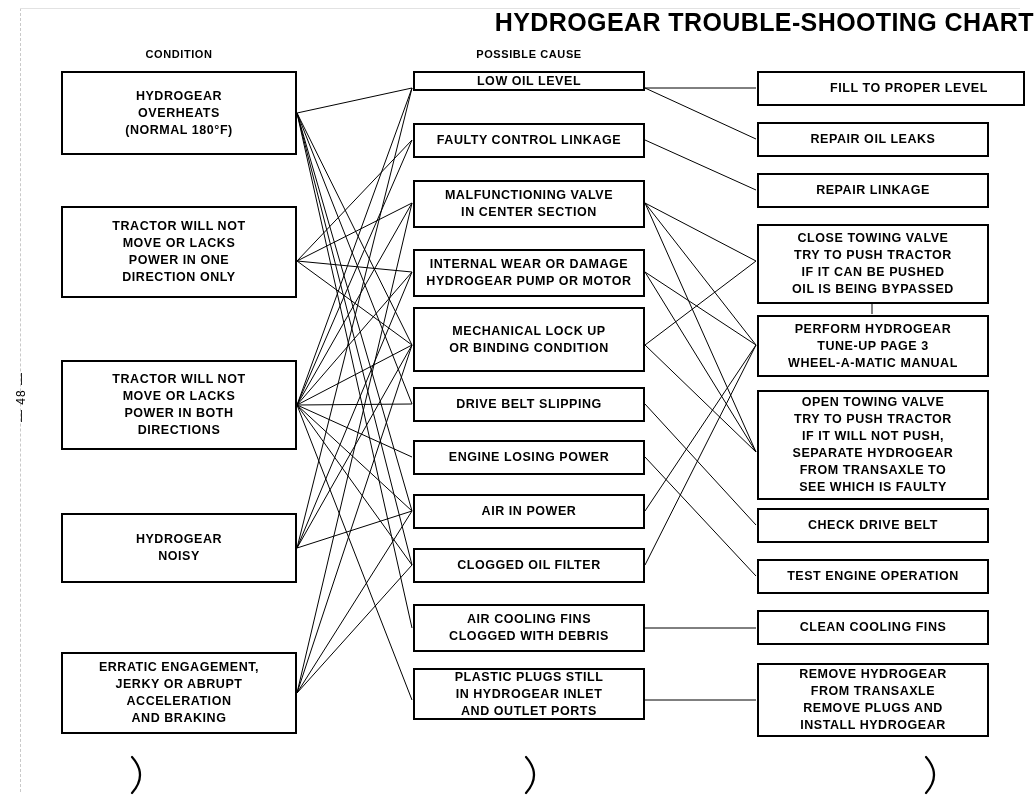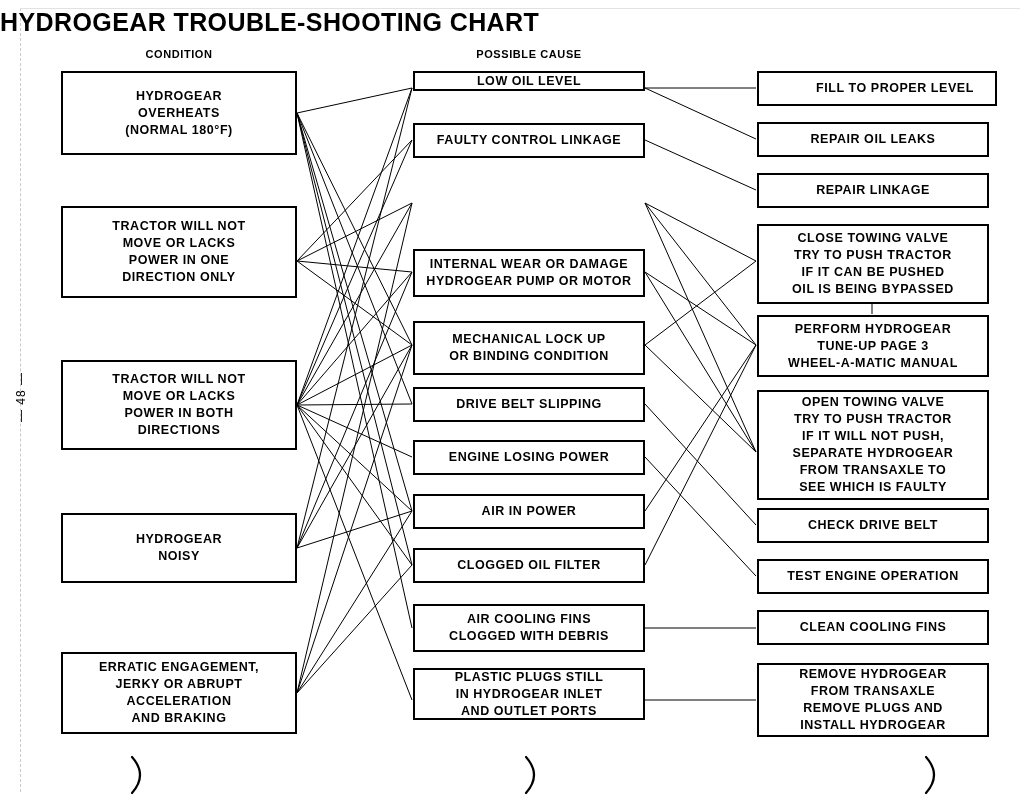--- a/index.html
+++ b/index.html
@@ -35,21 +35,21 @@
     left: 20px; top: 8px;
     width: 1000px; height: 0;
     border-top: 1px solid #e2e2e2;
   }
 
   
   #title {
     position: absolute;
     left: 0; top: 8px;
     width: 1034px;
-    text-align: left;
+    text-align: right;
     font-size: 25px;
     font-weight: bold;
     letter-spacing: 0.4px;
     white-space: nowrap;
   }
 
   
   .col-header {
     position: absolute;
     font-size: 11px;
@@ -207,35 +207,37 @@
 DIRECTIONS</div>
   <div class="node" style="left:61px;  top:513px; width:236px; height:70px;">HYDROGEAR
 NOISY</div>
   <div class="node" style="left:61px;  top:652px; width:236px; height:82px;">ERRATIC ENGAGEMENT,
 JERKY OR ABRUPT
 ACCELERATION
 AND BRAKING</div>
 
   <div class="node" style="left:413px; top:71px;  width:232px; height:20px;">LOW OIL LEVEL</div>
   <div class="node" style="left:413px; top:123px; width:232px; height:35px;">FAULTY CONTROL LINKAGE</div>
+  <div class="node" style="left:413px; top:180px; width:232px; height:48px;">MALFUNCTIONING VALVE
+IN CENTER SECTION</div>
   <div class="node" style="left:413px; top:249px; width:232px; height:48px;">INTERNAL WEAR OR DAMAGE
 HYDROGEAR PUMP OR MOTOR</div>
-  <div class="node" style="left:413px; top:321px; width:232px; height:54px;">MECHANICAL LOCK UP
+  <div class="node" style="left:413px; top:307px; width:232px; height:65px;">MECHANICAL LOCK UP
 OR BINDING CONDITION</div>
   <div class="node" style="left:413px; top:387px; width:232px; height:35px;">DRIVE BELT SLIPPING</div>
   <div class="node" style="left:413px; top:440px; width:232px; height:35px;">ENGINE LOSING POWER</div>
   <div class="node" style="left:413px; top:494px; width:232px; height:35px;">AIR IN POWER</div>
   <div class="node" style="left:413px; top:548px; width:232px; height:35px;">CLOGGED OIL FILTER</div>
   <div class="node" style="left:413px; top:604px; width:232px; height:48px;">AIR COOLING FINS
 CLOGGED WITH DEBRIS</div>
   <div class="node" style="left:413px; top:668px; width:232px; height:52px;">PLASTIC PLUGS STILL
 IN HYDROGEAR INLET
 AND OUTLET PORTS</div>
 
-  <div class="node" style="left:757px; top:71px;  width:240px; height:35px;padding-left:36px;">FILL TO PROPER LEVEL</div>
+  <div class="node" style="left:757px; top:71px;  width:268px; height:35px;padding-left:36px;">FILL TO PROPER LEVEL</div>
   <div class="node" style="left:757px; top:122px; width:232px; height:35px;">REPAIR OIL LEAKS</div>
   <div class="node" style="left:757px; top:173px; width:232px; height:35px;">REPAIR LINKAGE</div>
   <div class="node" style="left:757px; top:224px; width:232px; height:80px;">CLOSE TOWING VALVE
 TRY TO PUSH TRACTOR
 IF IT CAN BE PUSHED
 OIL IS BEING BYPASSED</div>
   <div class="node" style="left:757px; top:315px; width:232px; height:62px;">PERFORM HYDROGEAR
 TUNE-UP PAGE 3
 WHEEL-A-MATIC MANUAL</div>
   <div class="node" style="left:757px; top:390px; width:232px; height:110px;">OPEN TOWING VALVE

